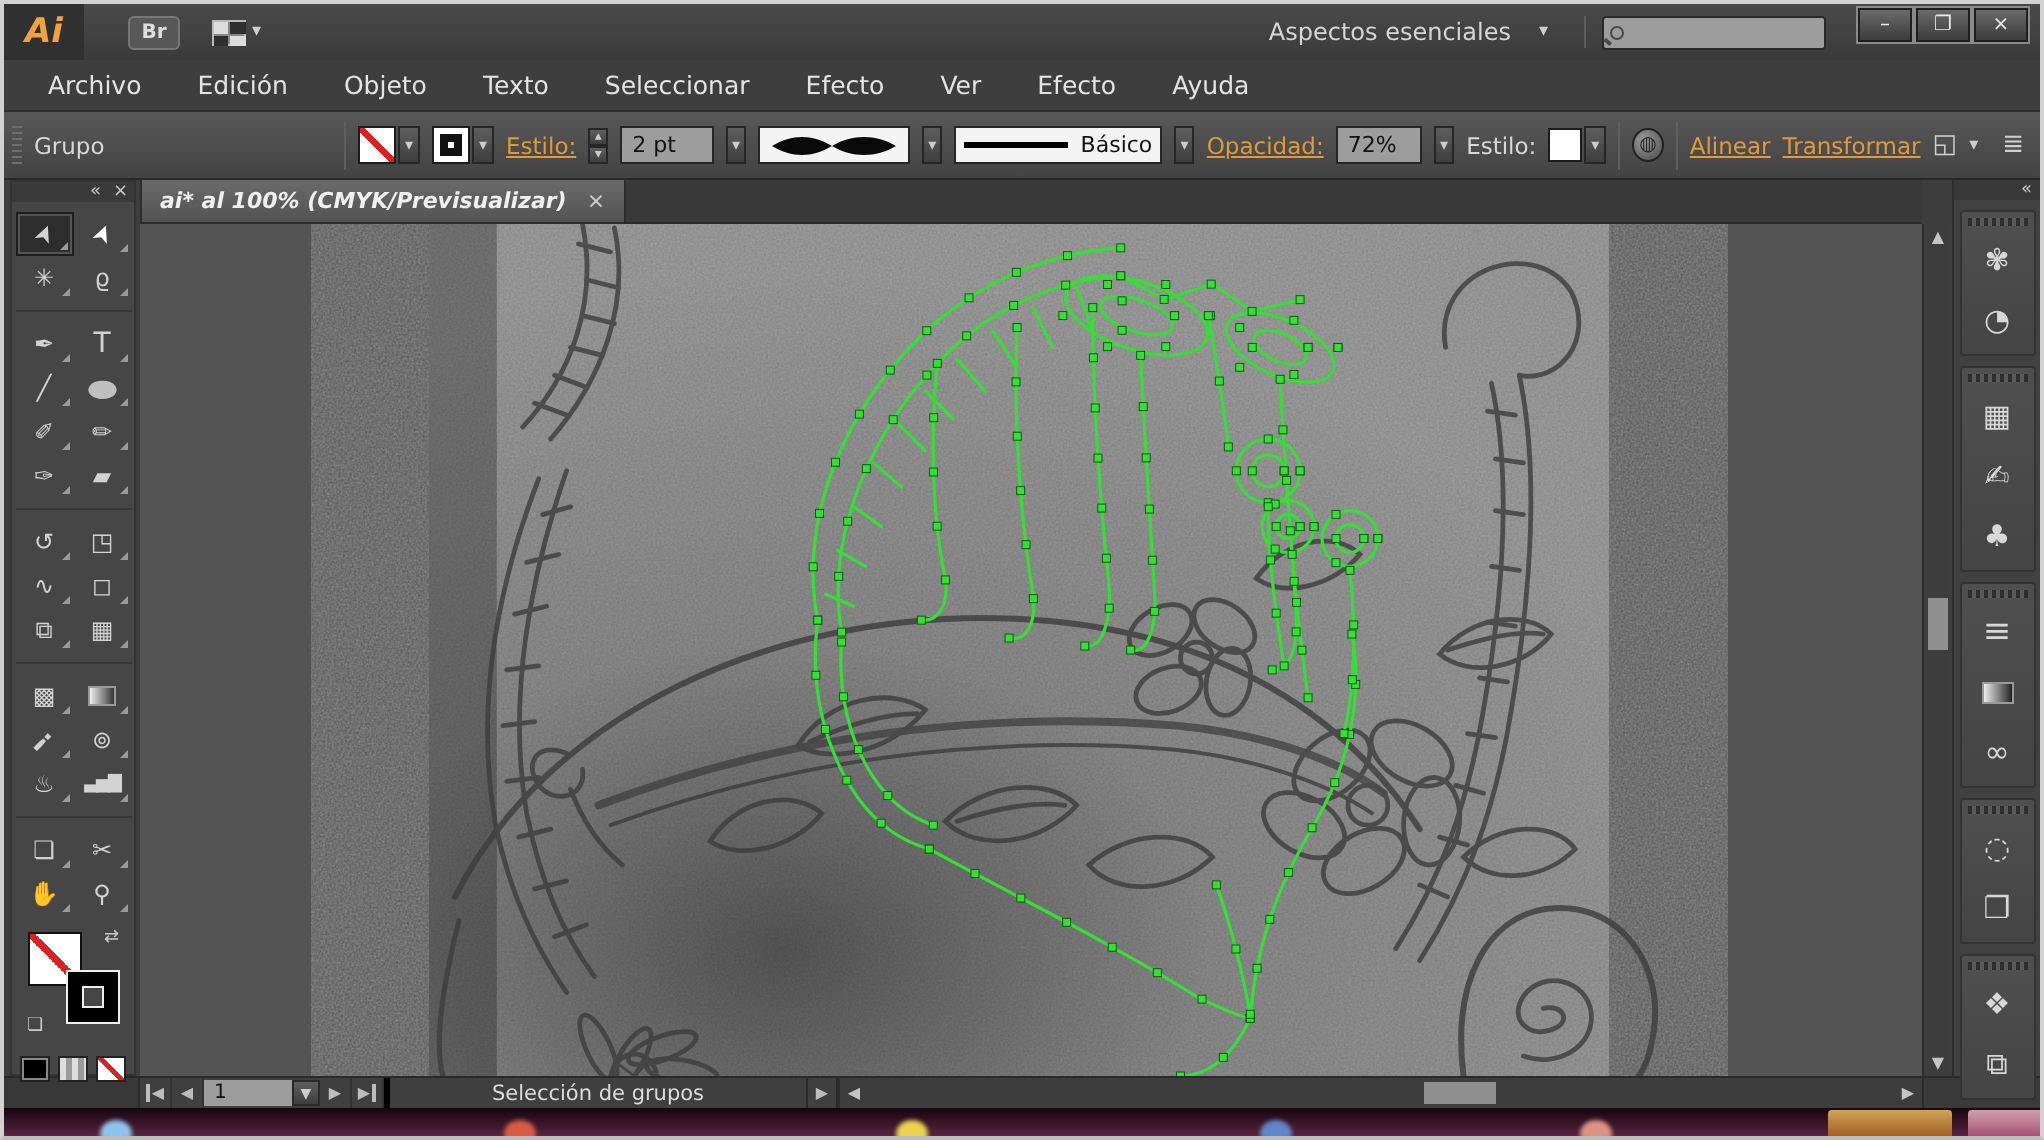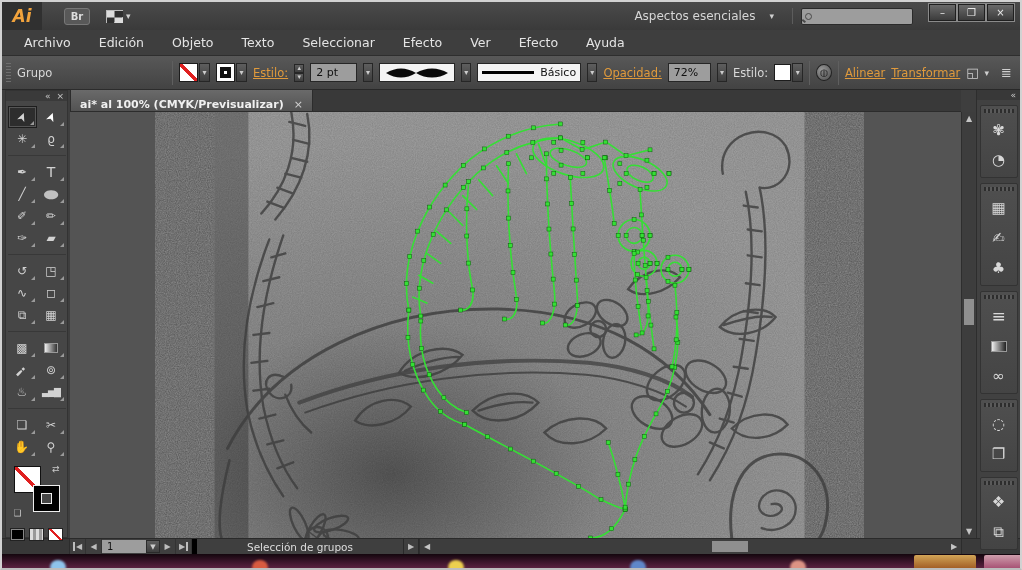--- a/index.html
+++ b/index.html
@@ -95,21 +95,21 @@
   .mode-grad { background:
     repeating-linear-gradient(90deg,#ddd 0 3px,#999 3px 6px); }
   .mode-none { background:#fff; position:relative; }
   .mode-none::after { content:""; position:absolute; inset:0;
     background:linear-gradient(45deg,transparent 42%,#e02020 42%,#e02020 58%,transparent 58%); }
 
   
   .tabbar { position:absolute; left:68px; right:59px; top:0; height:22px; background:#393939;
     border-bottom:1px solid #2c2c2c; display:flex; align-items:flex-end; }
   .doc-tab { height:22px; background:linear-gradient(#6a6a6a,#535353); border:1px solid #2c2c2c; border-bottom:none;
-    color:#f0f0f0; font-size:11px; font-weight:bold; display:flex; align-items:flex-end; gap:10px; padding:0 9px; }
+    color:#f0f0f0; font-size:11px; font-weight:bold; display:flex; align-items:center; gap:10px; padding:0 9px;font-style:italic; }
   .doc-tab .close { color:#cfcfcf; font-weight:normal; font-size:11px; }
   .canvas { position:absolute; left:68px; right:59px; top:22px; bottom:0; background:#545454; overflow:hidden; }
   .canvas svg { width:100%; height:100%; display:block; }
 
   
   .vscroll { position:absolute; right:45px; top:22px; bottom:0; width:14px; background:#3d3d3d;
     border-left:1px solid #2e2e2e; }
   .vs-btn { position:absolute; left:0; width:14px; height:13px; color:#c5c5c5; font-size:8px;
     display:flex; align-items:center; justify-content:center; }
   .vs-thumb { position:absolute; left:2px; width:10px; top:44%; height:26px; background:#8f8f8f; }
@@ -128,21 +128,21 @@
   .statusbar { height:16px; flex:none; background:#3f3f3f; border-top:1px solid #2a2a2a;
     display:flex; align-items:stretch; font-size:10px; color:#ccc; }
   .sb-left { width:68px; background:#383838; border-right:1px solid #2c2c2c; flex:none; }
   .nav-btn { width:16px; display:flex; align-items:center; justify-content:center; color:#bdbdbd; font-size:8px;
     border-right:1px solid #333; }
   .nav-first span { border-left:2px solid #bdbdbd; padding-left:1px; }
   .nav-last span { border-right:2px solid #bdbdbd; padding-right:1px; }
   .ab-field { width:44px; background:#9d9d9d; color:#111; display:flex; align-items:center; padding:0 5px; margin:1px 0; }
   .ab-drop { width:14px; background:linear-gradient(#5e5e5e,#3e3e3e); border:1px solid #2a2a2a; color:#ccc;
     font-size:7px; display:flex; align-items:center; justify-content:center; margin:1px 0; }
-  .sb-status { width:212px; border-left:5px solid #000000; border-right:1px solid #2a2a2a;
+  .sb-status { width:212px; border-left:3px solid #000000; border-right:1px solid #2a2a2a;
     display:flex; align-items:center; justify-content:center; color:#ddd; font-size:10.5px; }
   .sb-expand { width:15px; border-right:1px solid #2a2a2a; display:flex; align-items:center; justify-content:center;
     font-size:8px; color:#bdbdbd; }
   .hscroll { flex:1; position:relative; background:#3d3d3d; border-left:1px solid #2e2e2e; }
   .hs-btn { position:absolute; top:0; bottom:0; width:14px; color:#c5c5c5; font-size:8px;
     display:flex; align-items:center; justify-content:center; }
   .hs-thumb { position:absolute; top:2px; bottom:2px; left:54%; width:36px; background:#8f8f8f; }
   .sb-corner { width:59px; flex:none; background:#3a3a3a; border-left:1px solid #2c2c2c; }
 
   

